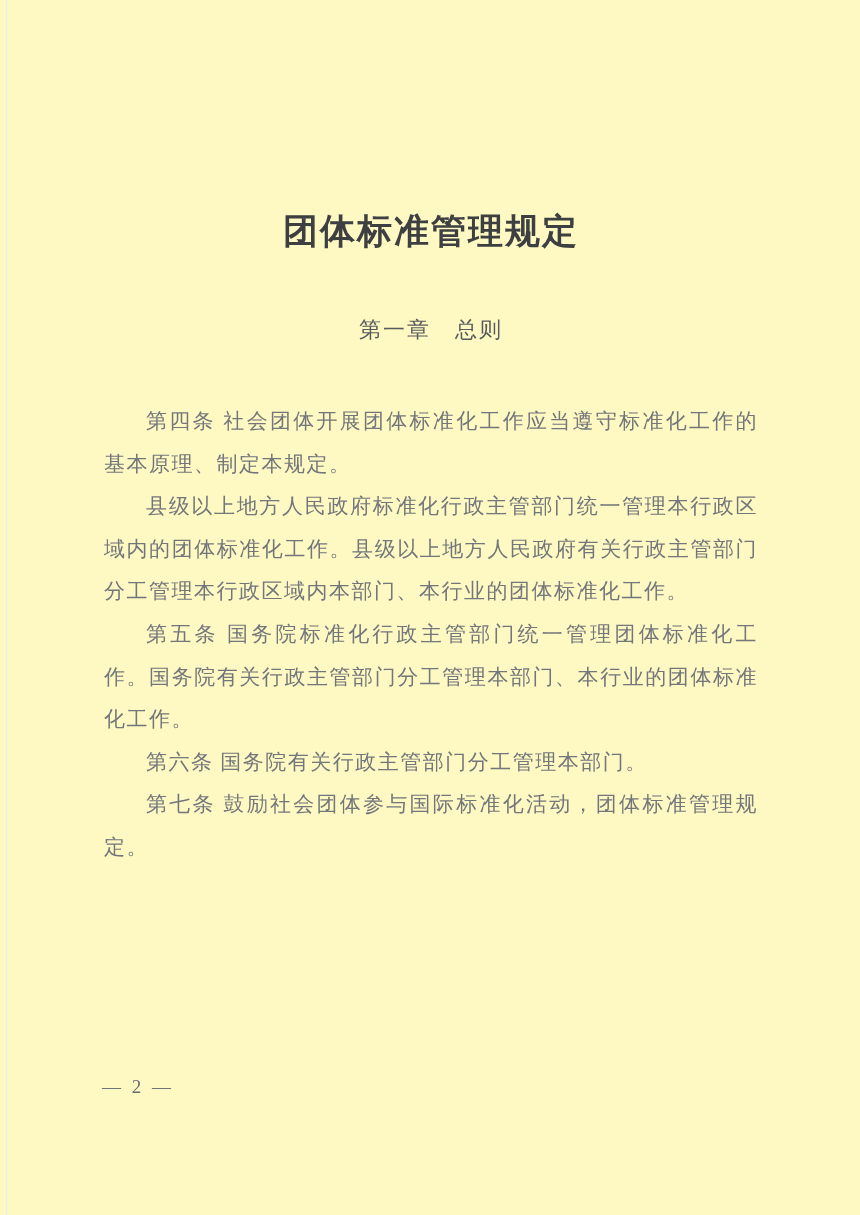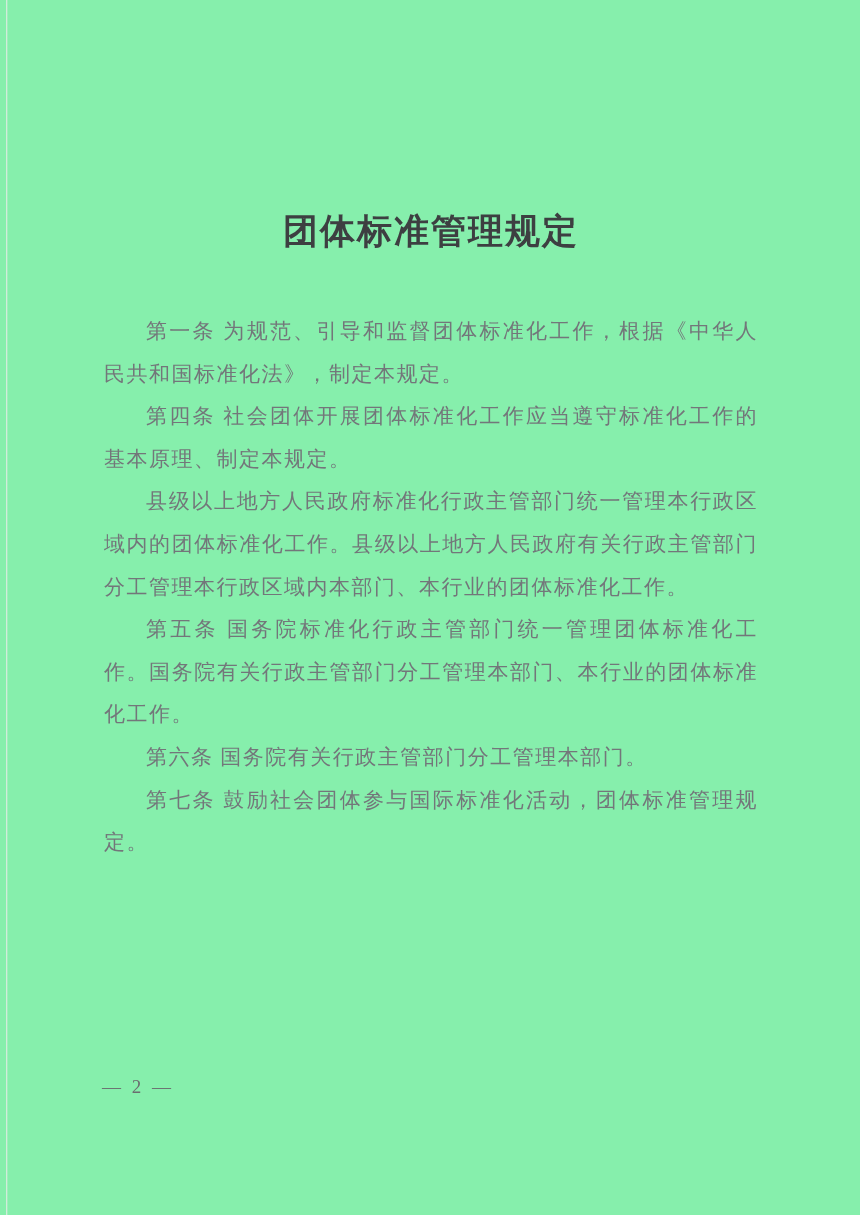--- a/index.html
+++ b/index.html
@@ -5,21 +5,21 @@
   html, body {
     margin: 0;
     padding: 0;
     background: #ffffff;
   }
   .page {
     position: relative;
     width: 860px;
     height: 1215px;
     overflow: hidden;
-    background: #86efac;
+    background: #fef9c3;
     font-family: "Liberation Serif", "DejaVu Serif", serif;
   }
   
   .scan-edge {
     position: absolute;
     left: 6px;
     top: 0;
     bottom: 0;
     width: 2px;
     background: linear-gradient(to right, #e9ecea, rgba(233,236,234,0));
@@ -72,23 +72,23 @@
 </style>
 </head>
 <body>
 
 <div class="page">
   <div class="scan-edge"></div>
 
   <div class="content">
     <h1 class="doc-title">团体标准管理规定</h1>
 
+    <h2 class="chapter-heading">第一章　总则</h2>
 
     <div class="body-text">
-      <p>第一条 为规范、引导和监督团体标准化工作，根据《中华人民共和国标准化法》，制定本规定。</p>
       <p>第四条 社会团体开展团体标准化工作应当遵守标准化工作的基本原理、制定本规定。</p>
       <p>县级以上地方人民政府标准化行政主管部门统一管理本行政区域内的团体标准化工作。县级以上地方人民政府有关行政主管部门分工管理本行政区域内本部门、本行业的团体标准化工作。</p>
       <p>第五条 国务院标准化行政主管部门统一管理团体标准化工作。国务院有关行政主管部门分工管理本部门、本行业的团体标准化工作。</p>
       <p>第六条 国务院有关行政主管部门分工管理本部门。</p>
       <p>第七条 鼓励社会团体参与国际标准化活动，团体标准管理规定。</p>
     </div>
   </div>
 
   <div class="page-number">— 2 —</div>
 </div>

